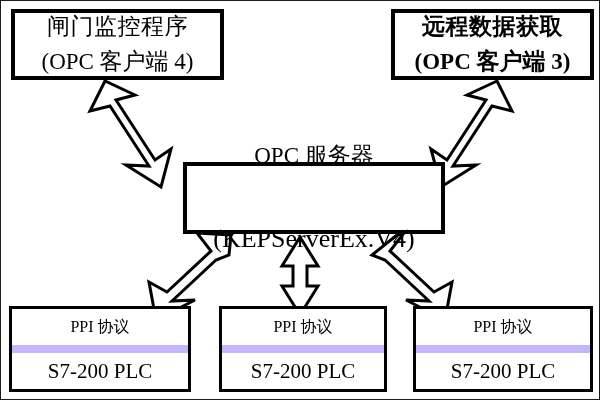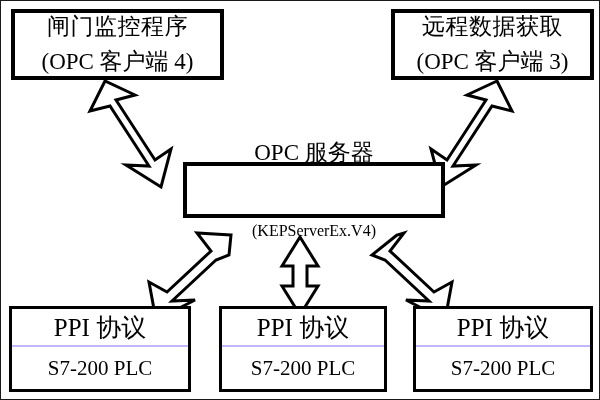--- a/index.html
+++ b/index.html
@@ -45,53 +45,53 @@
     line-height: 1.12;
   }
   
   #client-1, #client-2 {
     top: 8px;
     height: 71px;
     font-size: 23px;
     gap: 9px;
   }
   #client-1 { left: 10px; width: 213px; }
-  #client-2 { left: 390px; width: 203px; }
+  #client-2 { left: 390px; width: 203px; font-weight: bold; }
   #client-1 .l1, #client-2 .l1 { letter-spacing: 0.5px; }
 
   
   #opc-server {
     left: 182px;
     top: 161px;
     width: 262px;
-    height: 56px;
+    height: 72px;
     font-size: 23px;
     gap: 19px;
   }
-  #opc-server .l2 { font-size: 16px; margin-top: 37px; }
+  #opc-server .l2 { font-size: 26px; margin-top: 37px; }
 
   
   .plc-stack {
     position: absolute;
     top: 305px;
     height: 86px;
     background: #ffffff;
     border: 3px solid #000000;
     box-sizing: border-box;
     display: flex;
     flex-direction: column;
     z-index: 3;
   }
   .plc-stack .proto {
     flex: 0 0 36px;
-    border-bottom: 2px solid #c4b5fd;
+    border-bottom: 8px solid #c4b5fd;
     display: flex;
     align-items: center;
     justify-content: center;
-    font-size: 25px;
+    font-size: 16px;
     color: #000000;
     white-space: nowrap;
   }
   .plc-stack .dev {
     flex: 1 1 auto;
     display: flex;
     align-items: center;
     justify-content: center;
     font-size: 21px;
     color: #000000;

